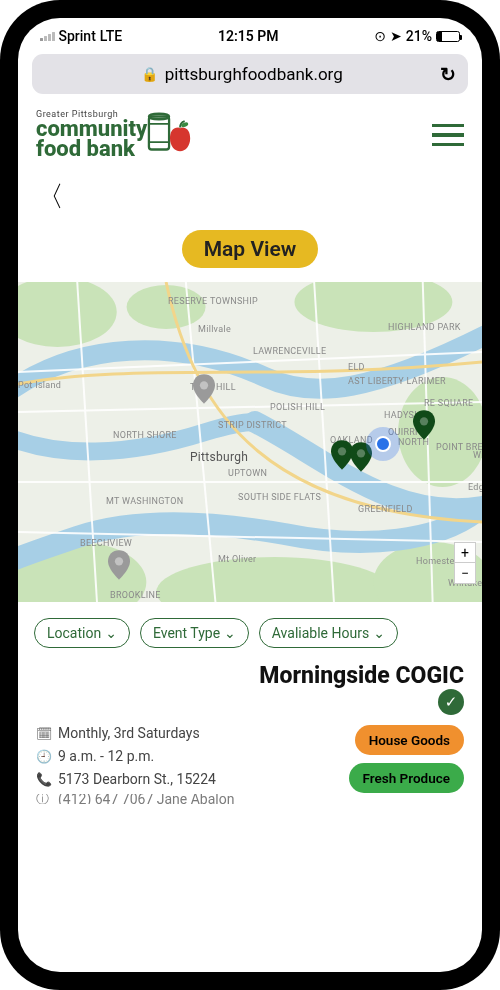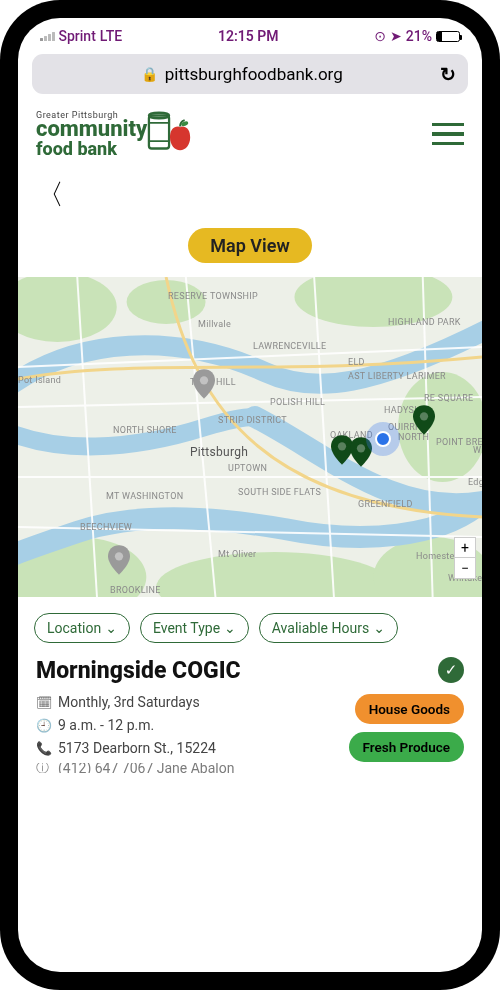--- a/index.html
+++ b/index.html
@@ -28,21 +28,21 @@
     flex-direction: column;
   }
   
   .status-bar {
     display: flex;
     justify-content: space-between;
     align-items: center;
     padding: 10px 22px 4px;
     font-size: 14px;
     font-weight: 500;
-    color: #701a75;
+    color: #000000;
   }
   .status-left, .status-right { display: flex; align-items: center; gap: 4px; }
   .signal-bars { display: flex; align-items: flex-end; gap: 1.5px; height: 10px; }
   .signal-bars span { width: 2.5px; background: #000; border-radius: 0.5px; }
   .signal-bars span:nth-child(1){height:3px;background:#999}
   .signal-bars span:nth-child(2){height:5px;background:#bbb}
   .signal-bars span:nth-child(3){height:7px;background:#bbb}
   .signal-bars span:nth-child(4){height:9px;background:#bbb}
   .status-center { font-weight: 600; }
   .battery {
@@ -60,33 +60,33 @@
   }
   .url-center{flex:1;display:flex;justify-content:center;align-items:center;gap:6px;}
   .refresh-icon{font-size:19px;font-weight:600;}
 
   
   .site-header{display:flex;align-items:center;justify-content:space-between;padding:6px 18px 8px;}
   .logo{display:flex;align-items:center;}
   .logo-text{line-height:0.95;}
   .logo-sup{font-size:9px;color:#444;letter-spacing:0.5px;}
   .logo-main{font-size:22px;font-weight:800;color:#2f6a38;}
-  .logo-sub{font-size:18px;font-weight:800;color:#2f6a38;}
+  .logo-sub{font-size:22px;font-weight:800;color:#2f6a38;}
   .logo-icon svg{width:46px;height:44px;}
   .hamburger{display:flex;flex-direction:column;gap:6px;cursor:pointer;}
   .hamburger span{width:32px;height:3.5px;background:#2f6a38;}
 
   
   .page-title-row{display:flex;align-items:center;gap:10px;padding:10px 18px 14px;}
   .back-chevron{font-size:28px;font-weight:300;}
   .page-title{font-size:20px;font-weight:500;color:#222;}
 
   
   .view-toggle{display:flex;align-items:center;justify-content:space-around;padding:0 28px 14px;}
-  .tab{font-size:18px;font-weight:600;color:#222;padding:7px 22px;border-radius:999px;cursor:pointer;}
+  .tab{font-size:21px;font-weight:600;color:#222;padding:7px 22px;border-radius:999px;cursor:pointer;}
   .tab.active{background:#e6b922;}
 
   
   .map{position:relative;height:320px;background:#eef1e9;overflow:hidden;}
   .map svg{position:absolute;inset:0;width:100%;height:100%;}
   .map-label{position:absolute;font-size:9px;color:#8a8a8a;white-space:nowrap;text-transform:uppercase;letter-spacing:0.3px;}
   .map-city{font-size:12px;color:#555;text-transform:none;}
   .marker{position:absolute;transform:translate(-50%,-100%);}
   .marker svg{width:22px;height:30px;}
   .user-dot{position:absolute;width:34px;height:34px;border-radius:50%;background:rgba(55,120,240,0.3);transform:translate(-50%,-50%);}
@@ -94,21 +94,21 @@
   .zoom-controls{position:absolute;right:6px;bottom:18px;width:22px;background:#fff;border:1px solid #ccc;font-size:14px;display:flex;flex-direction:column;}
   .zoom-controls div{height:20px;display:flex;align-items:center;justify-content:center;border-bottom:1px solid #ccc;}
   .zoom-controls div:last-child{border-bottom:none;}
 
   
   .filters{display:flex;gap:10px;padding:16px 16px 14px;flex-wrap:nowrap;}
   .filter-pill{border:1.5px solid #2f6a38;color:#2f6a38;border-radius:999px;padding:6px 12px;font-size:14px;display:flex;align-items:center;gap:4px;cursor:pointer;white-space:nowrap;}
 
   
   .listing{padding:0 18px;}
-  .listing-head{display:flex;justify-content:space-between;align-items:flex-start;}
+  .listing-head{display:flex;justify-content:space-between;align-items:flex-end;flex-direction:column;}
   .listing-title{font-size:23px;font-weight:800;color:#111;}
   .check-circle{width:26px;height:26px;border-radius:50%;background:#2f6a38;display:flex;align-items:center;justify-content:center;color:#fff;font-size:15px;}
   .listing-body{display:flex;gap:10px;margin-top:10px;}
   .detail-col{flex:1;font-size:14px;color:#444;}
   .detail-row{display:flex;align-items:center;gap:8px;margin-bottom:7px;}
   .detail-row .ico{width:14px;font-size:13px;color:#555;}
   .tag-col{display:flex;flex-direction:column;gap:8px;align-items:flex-end;}
   .tag{color:#000000;font-size:13.5px;font-weight:600;padding:7px 14px;border-radius:999px;white-space:nowrap;}
   .tag.orange{background:#f0902e;}
   .tag.green{background:#3bab4a;}
@@ -232,21 +232,21 @@
       <div class="map-label" style="left:380px;top:155px;">NORTH</div>
       <div class="map-label" style="left:418px;top:160px;">POINT BREEZE</div>
       <div class="map-label map-city" style="left:172px;top:168px;">Pittsburgh</div>
       <div class="map-label" style="left:210px;top:186px;">UPTOWN</div>
       <div class="map-label" style="left:88px;top:214px;">MT WASHINGTON</div>
       <div class="map-label" style="left:220px;top:210px;text-align:center;">SOUTH SIDE FLATS</div>
       <div class="map-label" style="left:340px;top:222px;">GREENFIELD</div>
       <div class="map-label" style="left:455px;top:168px;text-transform:none;">Wil</div>
       <div class="map-label" style="left:450px;top:200px;text-transform:none;">Edge</div>
       <div class="map-label" style="left:0px;top:98px;text-transform:none;">Pot Island</div>
-      <div class="map-label" style="left:62px;top:245px;">BEECHVIEW</div>
+      <div class="map-label" style="left:62px;top:256px;">BEECHVIEW</div>
       <div class="map-label" style="left:200px;top:272px;text-transform:none;">Mt Oliver</div>
       <div class="map-label" style="left:398px;top:274px;text-transform:none;">Homestead</div>
       <div class="map-label" style="left:430px;top:296px;text-transform:none;">Whitaker</div>
       <div class="map-label" style="left:92px;top:308px;">BROOKLINE</div>
 
       <div class="marker" style="left:175px;top:92px;">
         <svg viewBox="0 0 24 32">
             <path d="M12 0C5 0 0 5 0 12c0 9 12 20 12 20s12-11 12-20C24 5 19 0 12 0z" fill="#9a9a9a"></path>
             <circle cx="12" cy="12" r="4.5" fill="#fff" opacity="0.4"></circle>
           </svg>

